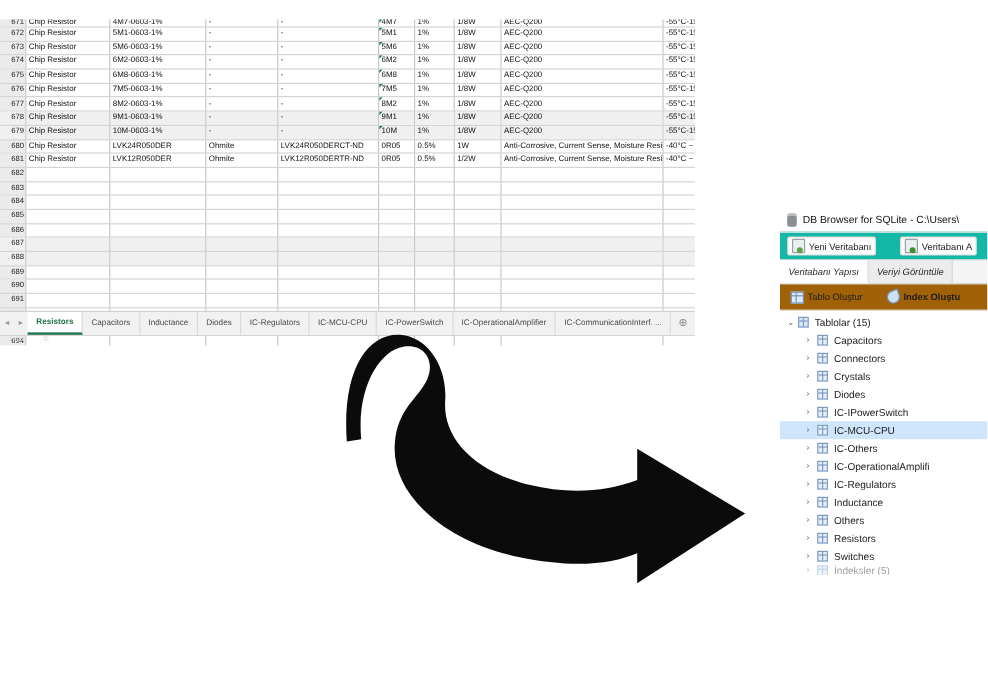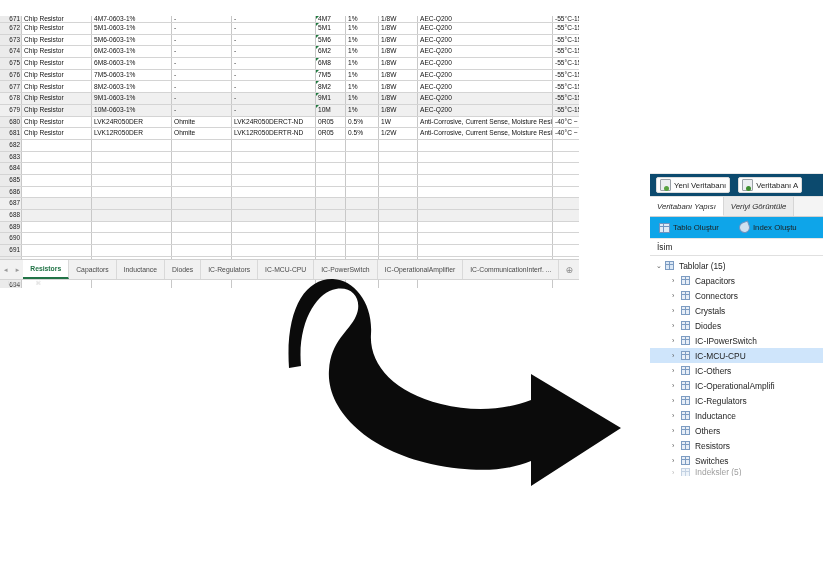--- a/index.html
+++ b/index.html
@@ -87,39 +87,39 @@
   }
   .db-icon-cyl{
     width:8px;height:11px;background:#8a8f94;border-radius:2px/3px;
     box-shadow:inset 0 2px 0 #b8bcc0;flex:none;
   }
   #db-menu{
     display:flex;gap:12px;height:18px;align-items:center;
     padding-left:7px;font-size:8.2px;color:#1d1d1d;
   }
   #db-toolbar{
-    display:flex;align-items:center;height:22px;gap:8px;
+    display:flex;align-items:center;height:22px;gap:20px;
     padding-left:6px;border-top:1px solid #e8e8e8;border-bottom:1px solid #e2e2e2;
-    background:#0c4a6e;
+    background:#14b8a6;
   }
   .tb-btn{display:flex;align-items:center;gap:3px;font-size:7.8px;
     border:1px solid #dcdcdc;border-radius:2px;padding:1px 3px;background:#fdfdfd;}
   .ico-db-new{width:9px;height:10px;background:#eceff1;border:1px solid #9aa0a6;
     border-radius:1px;position:relative;flex:none;}
   .ico-db-new:after{content:"";position:absolute;left:3px;bottom:-1px;
     width:5px;height:5px;background:#59a341;border-radius:50%;}
   .ico-db-open:after{background:#3f8f2f;}
   #db-tabs{display:flex;height:19px;align-items:stretch;
     border-bottom:1px solid #cfcfcf;background:#f4f4f4;font-size:7.8px;font-style:italic;}
   .db-tab{display:flex;align-items:center;padding:0 7px;color:#2b2b2b;
     border-right:1px solid #d6d6d6;}
   .db-tab.active{background:#ffffff;border-bottom:1px solid #ffffff;}
   .db-tab.inactive{background:#ececec;}
   #db-toolbar2{display:flex;align-items:center;height:21px;gap:14px;
-    padding-left:6px;background:#0ea5e9;border-bottom:1px solid #e6e6e6;}
+    padding-left:6px;background:#a16207;border-bottom:1px solid #e6e6e6;}
   .ico-table{width:9px;height:8px;background:#dfe9f5;border:1px solid #6f93c0;flex:none;position:relative;}
   .ico-table:before{content:"";position:absolute;left:0;top:2px;width:100%;height:1px;background:#6f93c0;}
   .ico-table:after{content:"";position:absolute;left:3px;top:0;width:1px;height:100%;background:#6f93c0;}
   .ico-index{width:9px;height:9px;background:#cfe0f0;border-radius:50% 0 50% 50%;
     border:1px solid #6f93c0;flex:none;transform:rotate(-20deg);}
   #db-tree-head{
     height:16px;display:flex;align-items:center;padding-left:7px;
     font-size:8.4px;border-bottom:1px solid #e0e0e0;background:#fff;
   }
   #db-tree{padding-top:2px;background:#fff;}
@@ -466,20 +466,24 @@
 <svg id="arrow" viewBox="0 0 370 215">
   <path d="M 18,88 C 14,44 34,14 53,11 C 70,8 80,22 73,38
            C 66,54 48,62 46,92 C 43,132 84,172 148,186
            C 196,196 226,192 248,183 L 248,208 L 338,150 L 248,96 L 248,122
            C 222,132 190,134 158,126 C 110,114 86,86 88,56
            C 90,26 72,2 50,1 C 22,0 2,32 6,90 Z" fill="#0b0b0b"></path>
 </svg>
 
 <div id="dbwin">
 
+  <div id="db-title">
+    <span class="db-icon-cyl"></span>
+    <span>DB Browser for SQLite - C:\Users\</span>
+  </div>
 
 
   <div id="db-toolbar">
     <div class="tb-btn">
       <span class="ico-db-new"></span>
       <span>Yeni Veritabanı</span>
     </div>
     <div class="tb-btn">
       <span class="ico-db-new ico-db-open"></span>
       <span>Veritabanı A</span>
@@ -493,29 +497,26 @@
     <div class="db-tab inactive">
       <span>Veriyi Görüntüle</span>
     </div>
   </div>
 
   <div id="db-toolbar2">
     <div class="tb-btn" style="border:none;background:none;">
       <span class="ico-table"></span>
       <span>Tablo Oluştur</span>
     </div>
-    <div class="tb-btn" style="border:none;background:none;">
+    <div class="tb-btn" style="border:none;background:none;font-weight:bold;">
       <span class="ico-index"></span>
       <span>Index Oluştu</span>
     </div>
   </div>
 
-  <div id="db-tree-head">
-    <span>İsim</span>
-  </div>
 
   <div id="db-tree">
       <div class="tree-row">
         <span class="chev open">⌄</span>
         <span class="tbl-glyph folder"></span>
         <span class="tree-label">Tablolar (15)</span>
       </div>
       <div class="tree-row child">
         <span class="chev">›</span>
         <span class="tbl-glyph"></span>

